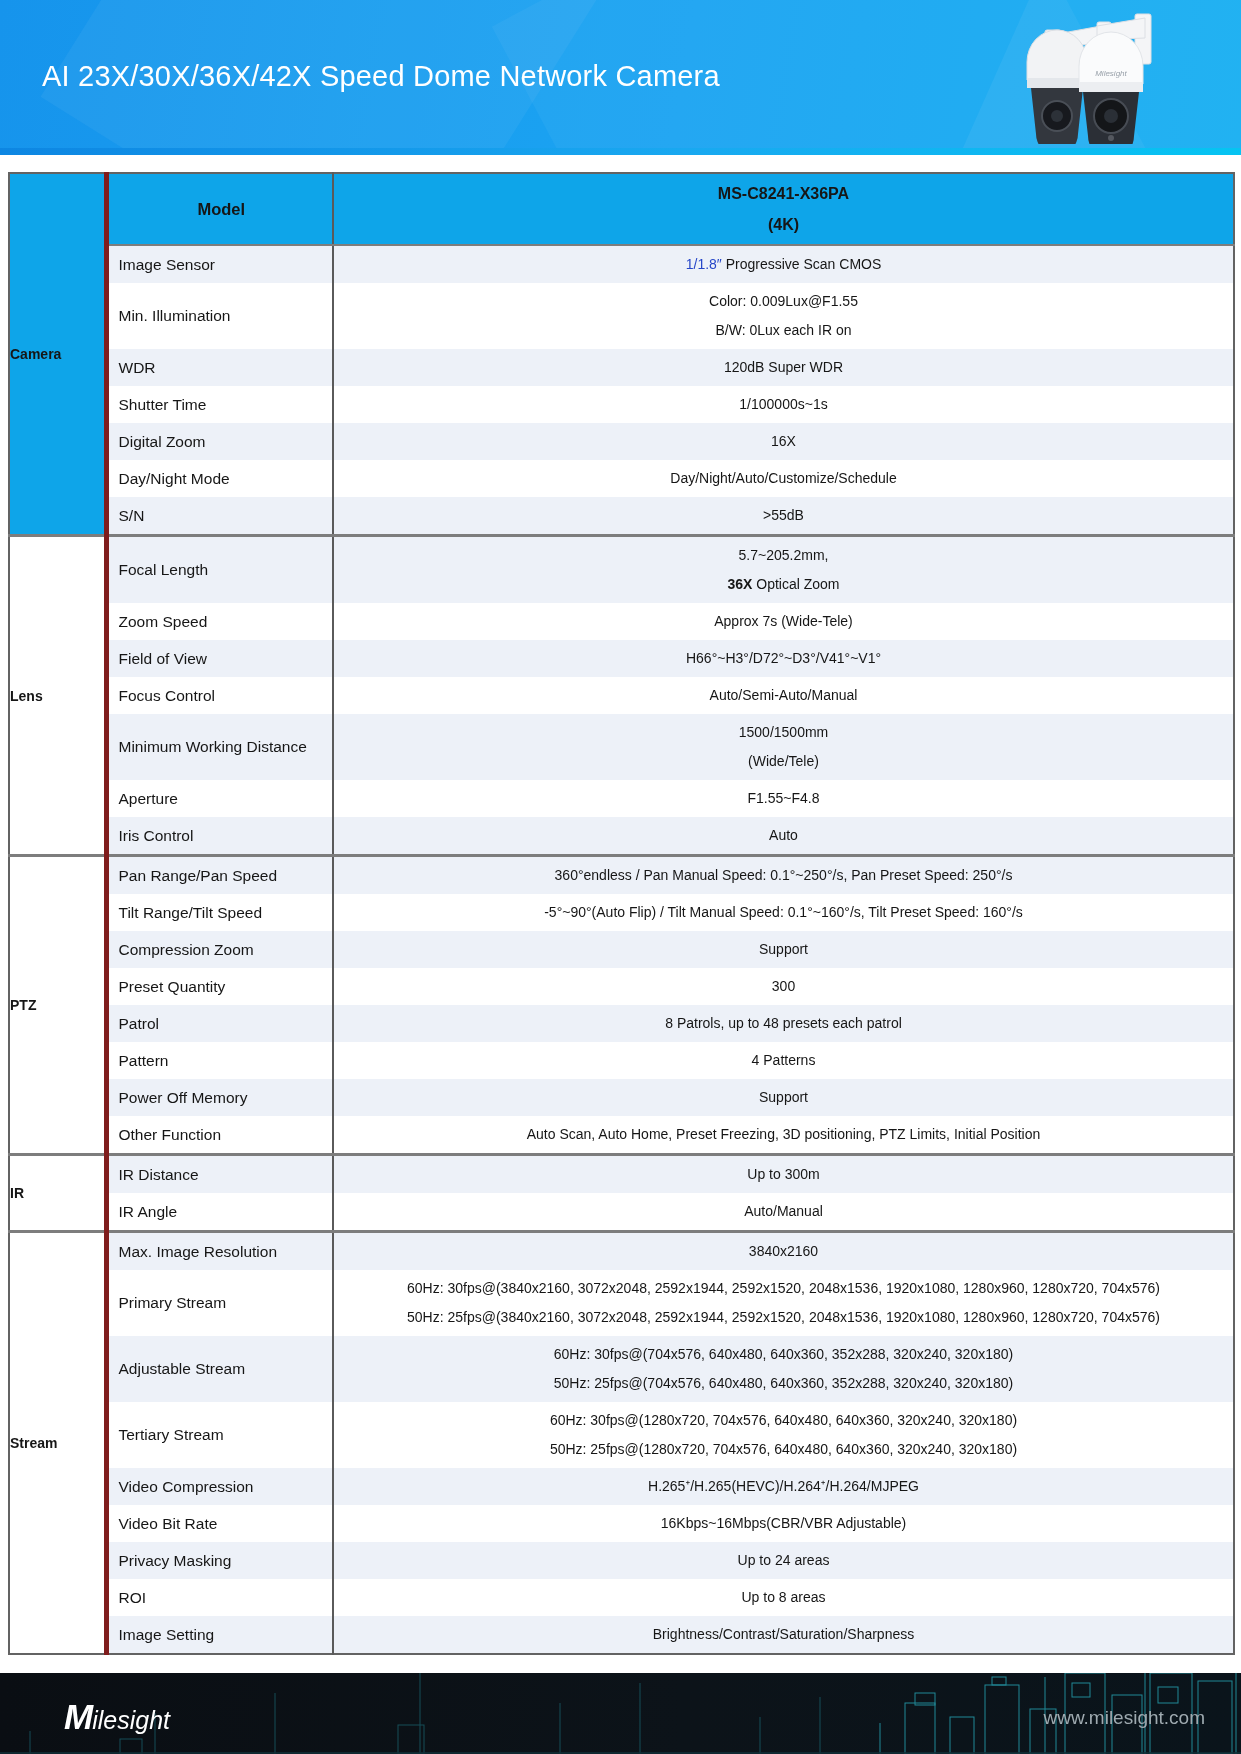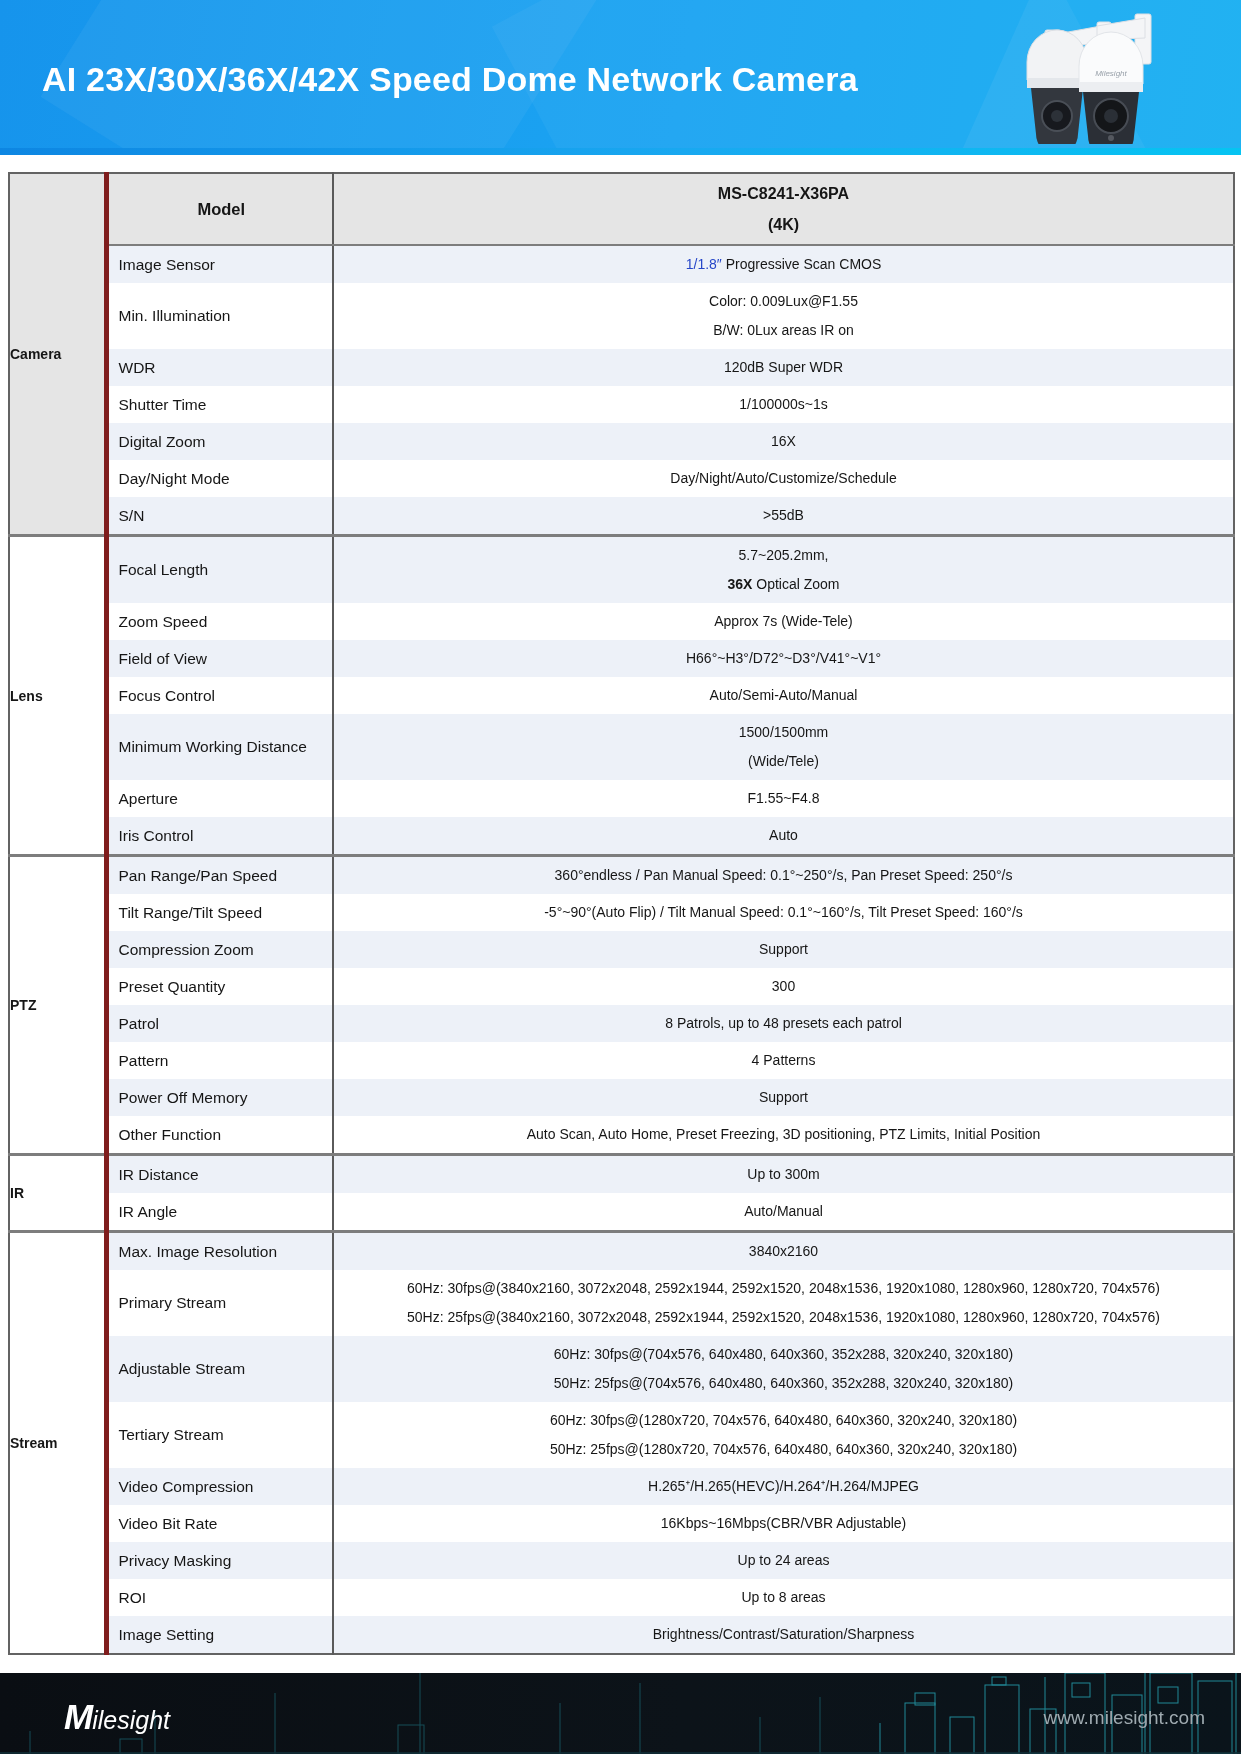--- a/index.html
+++ b/index.html
@@ -15,21 +15,21 @@
     background:linear-gradient(100deg,#1694EC 0%,#1BA4F2 55%,#14AEF2 100%);
   }
   .banner .shard1, .banner .shard2, .banner .shard3 {
     position:absolute; background:rgba(255,255,255,0.05);
   }
   .banner .shard1 { width:420px; height:420px; top:-180px; left:120px; transform:rotate(32deg); }
   .banner .shard2 { width:520px; height:420px; top:-120px; left:560px; transform:rotate(-28deg); background:rgba(255,255,255,0.045); }
   .banner .shard3 { width:380px; height:420px; top:-60px; left:980px; transform:rotate(24deg); background:rgba(255,255,255,0.06); }
   .banner-title {
     position:absolute; left:42px; top:60px; color:#ffffff;
-    font-size:34px; font-weight:bold; letter-spacing:0.2px; z-index:3;
+    font-size:29px; font-weight:normal; letter-spacing:0.2px; z-index:3;
   }
   .banner-strip {
     position:absolute; left:0; bottom:0; width:100%; height:7px; z-index:4;
     background:linear-gradient(90deg,#0D86E2 0%,#19A8F0 55%,#06C4F2 100%);
   }
   .cam-art { position:absolute; right:62px; top:4px; z-index:2; }
 
   
   .table-wrap { margin:17px 8px 0 8px; }
   table.spec {
@@ -46,21 +46,21 @@
     font-size:15.5px; padding:5px 8px 5px 10px; text-align:left;
     border-right:2px solid #5a5a5a; line-height:22px;margin-top:24px;
   }
   td.val { font-size:14px; text-align:center; padding:4px 22px; }
   td.val .vline { line-height:29px; }
   tr.h1 td.lbl, tr.h1 td.val { height:30px; }
   tr.h2 td.lbl, tr.h2 td.val { height:62px; }
   tr.bg-lt td.lbl, tr.bg-lt td.val { background:#EDF1F8; }
   tr.bg-wt td.lbl, tr.bg-wt td.val { background:#ffffff; }
   tr.sec-top > td { border-top:3px solid #7d7d7d; }
-  tr.model-row td { background:#e5e5e5; }
+  tr.model-row td { background:#0ea5e9; }
   tr.model-row td.lbl {
     font-weight:bold; font-size:16.5px; text-align:center; height:64px;
     border-bottom:2px solid #7d7d7d;
   }
   tr.model-row td.val { border-bottom:2px solid #7d7d7d; font-weight:bold; font-size:16px; }
   tr.model-row td.val .vline { line-height:31px; }
 
   
   .footer {
     position:absolute; left:0; bottom:0; width:1241px; height:81px; overflow:hidden;
@@ -137,21 +137,21 @@
         <tr class="h1 bg-lt">
           <td class="lbl">Image Sensor</td>
           <td class="val">
             <div class="vline"><span style="color: rgb(38, 70, 200);">1/1.8″ </span><span>Progressive Scan CMOS</span></div>
           </td>
         </tr>
         <tr class="h2 bg-wt">
           <td class="lbl">Min. Illumination</td>
           <td class="val">
             <div class="vline"><span>Color: 0.009Lux@F1.55</span></div>
-            <div class="vline"><span>B/W: 0Lux areas IR on</span></div>
+            <div class="vline"><span>B/W: 0Lux each IR on</span></div>
           </td>
         </tr>
         <tr class="h1 bg-lt">
           <td class="lbl">WDR</td>
           <td class="val">
             <div class="vline"><span>120dB Super WDR</span></div>
           </td>
         </tr>
         <tr class="h1 bg-wt">
           <td class="lbl">Shutter Time</td>

